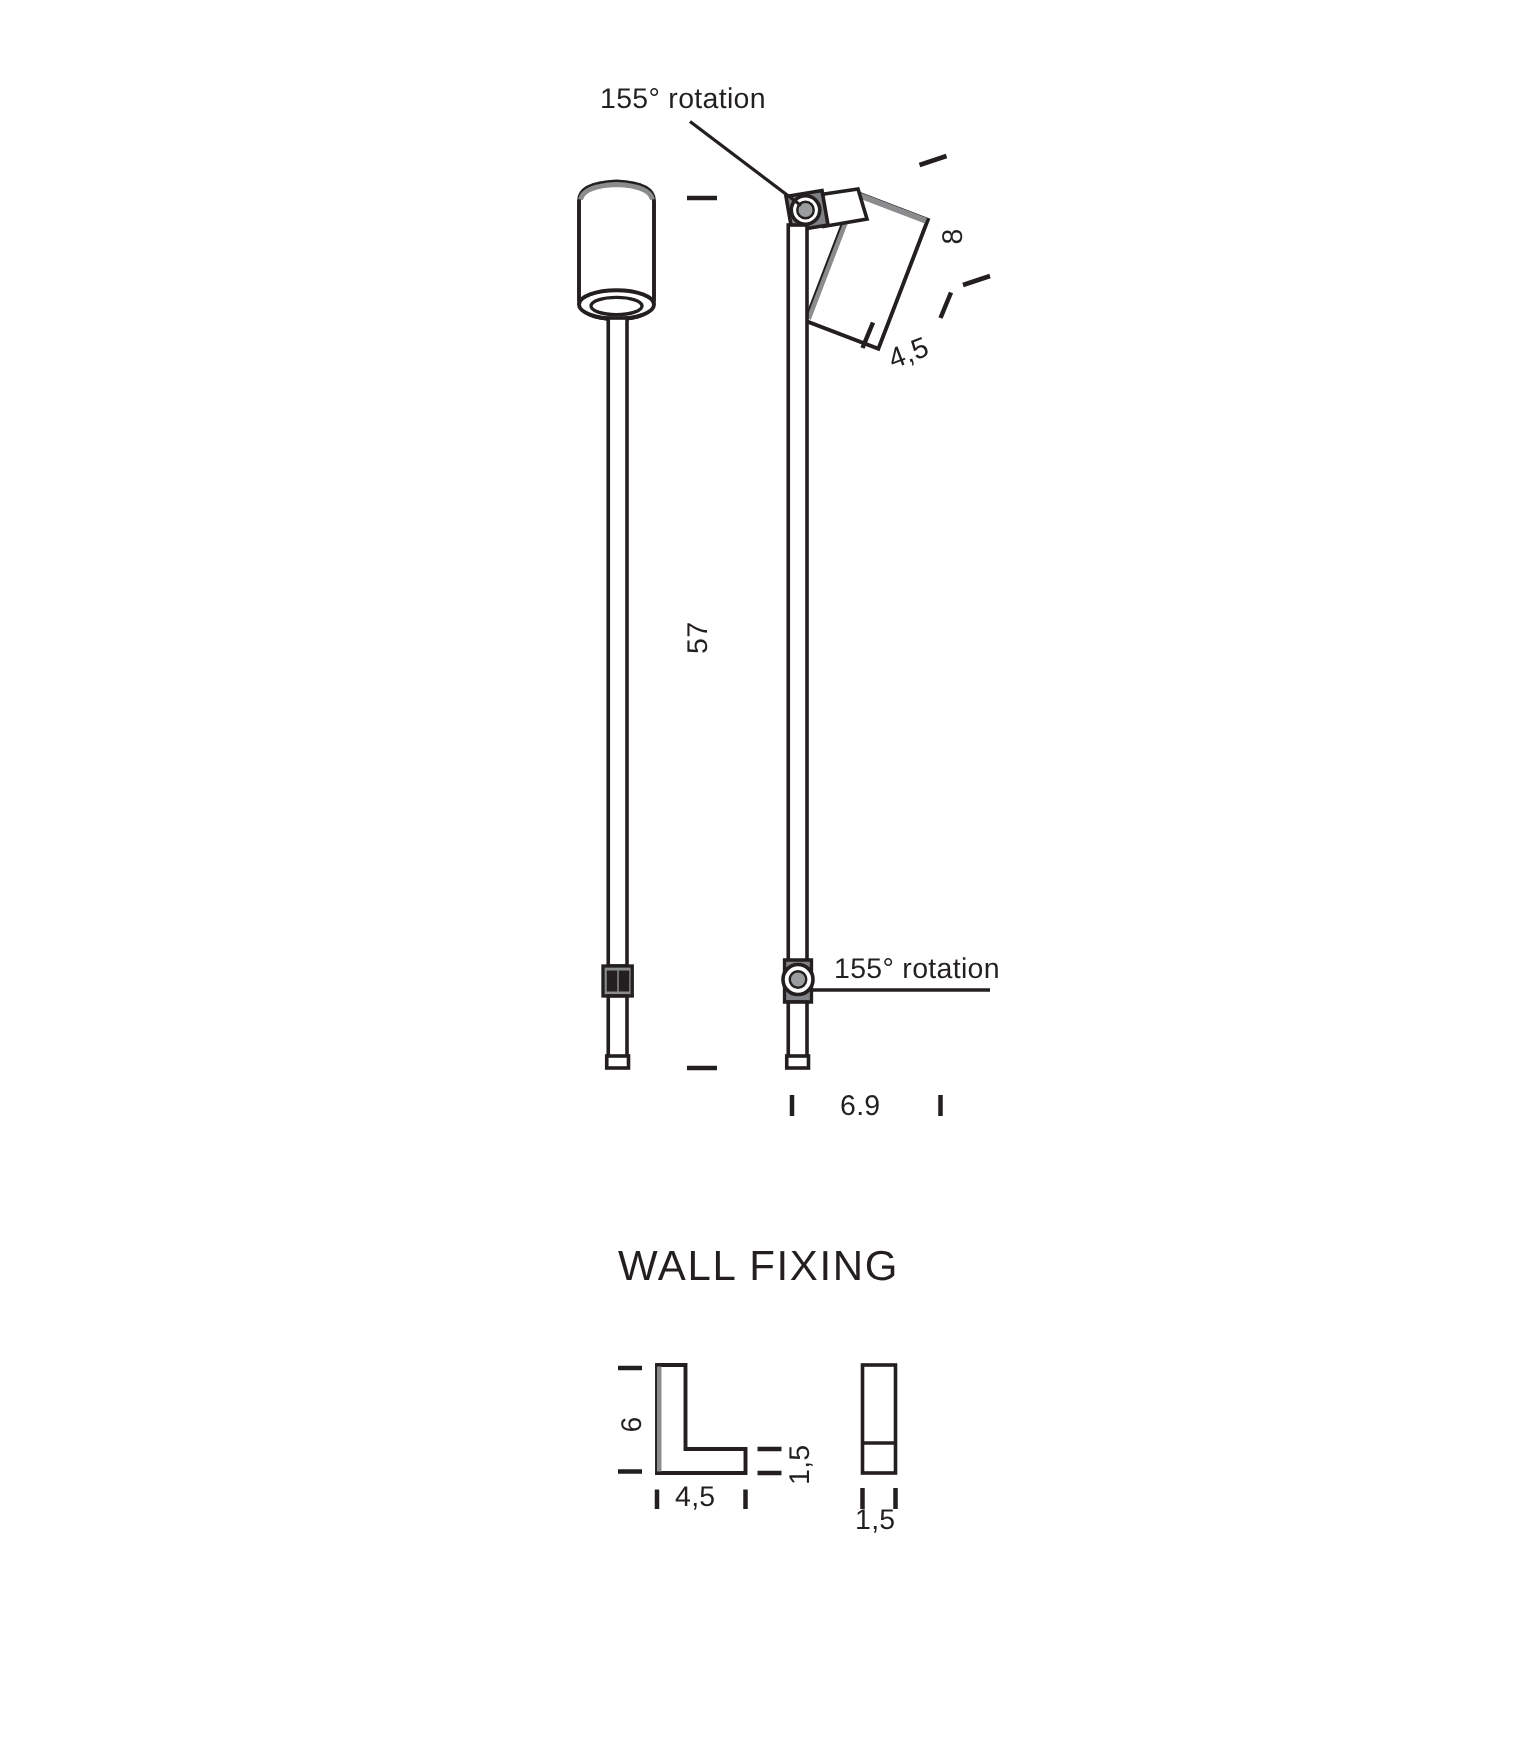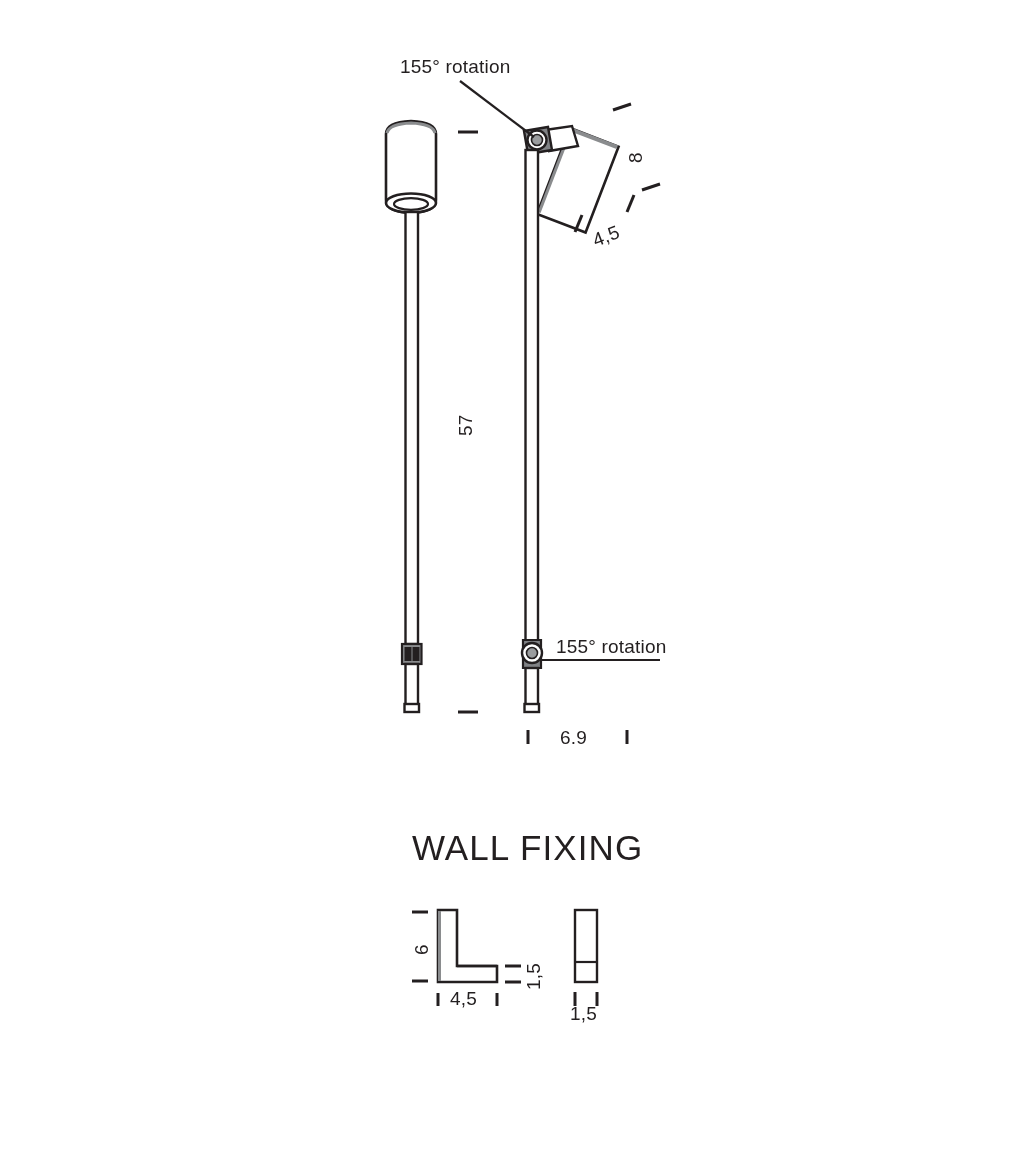--- a/index.html
+++ b/index.html
@@ -34,21 +34,21 @@
   }
   .lbl-rot {
     font-size: 19px;
     letter-spacing: 0.2px;
   }
   .lbl-dim {
     font-size: 19px;
     letter-spacing: 0.2px;
   }
   .lbl-title {
-    font-size: 35px;
+    font-size: 28px;
     letter-spacing: 1.1px;
     font-weight: 400;
   }
   .rot90 {
     transform: rotate(-90deg);
     transform-origin: left top;
   }
   .rot-head {
     transform: rotate(-21deg);
     transform-origin: left top;

